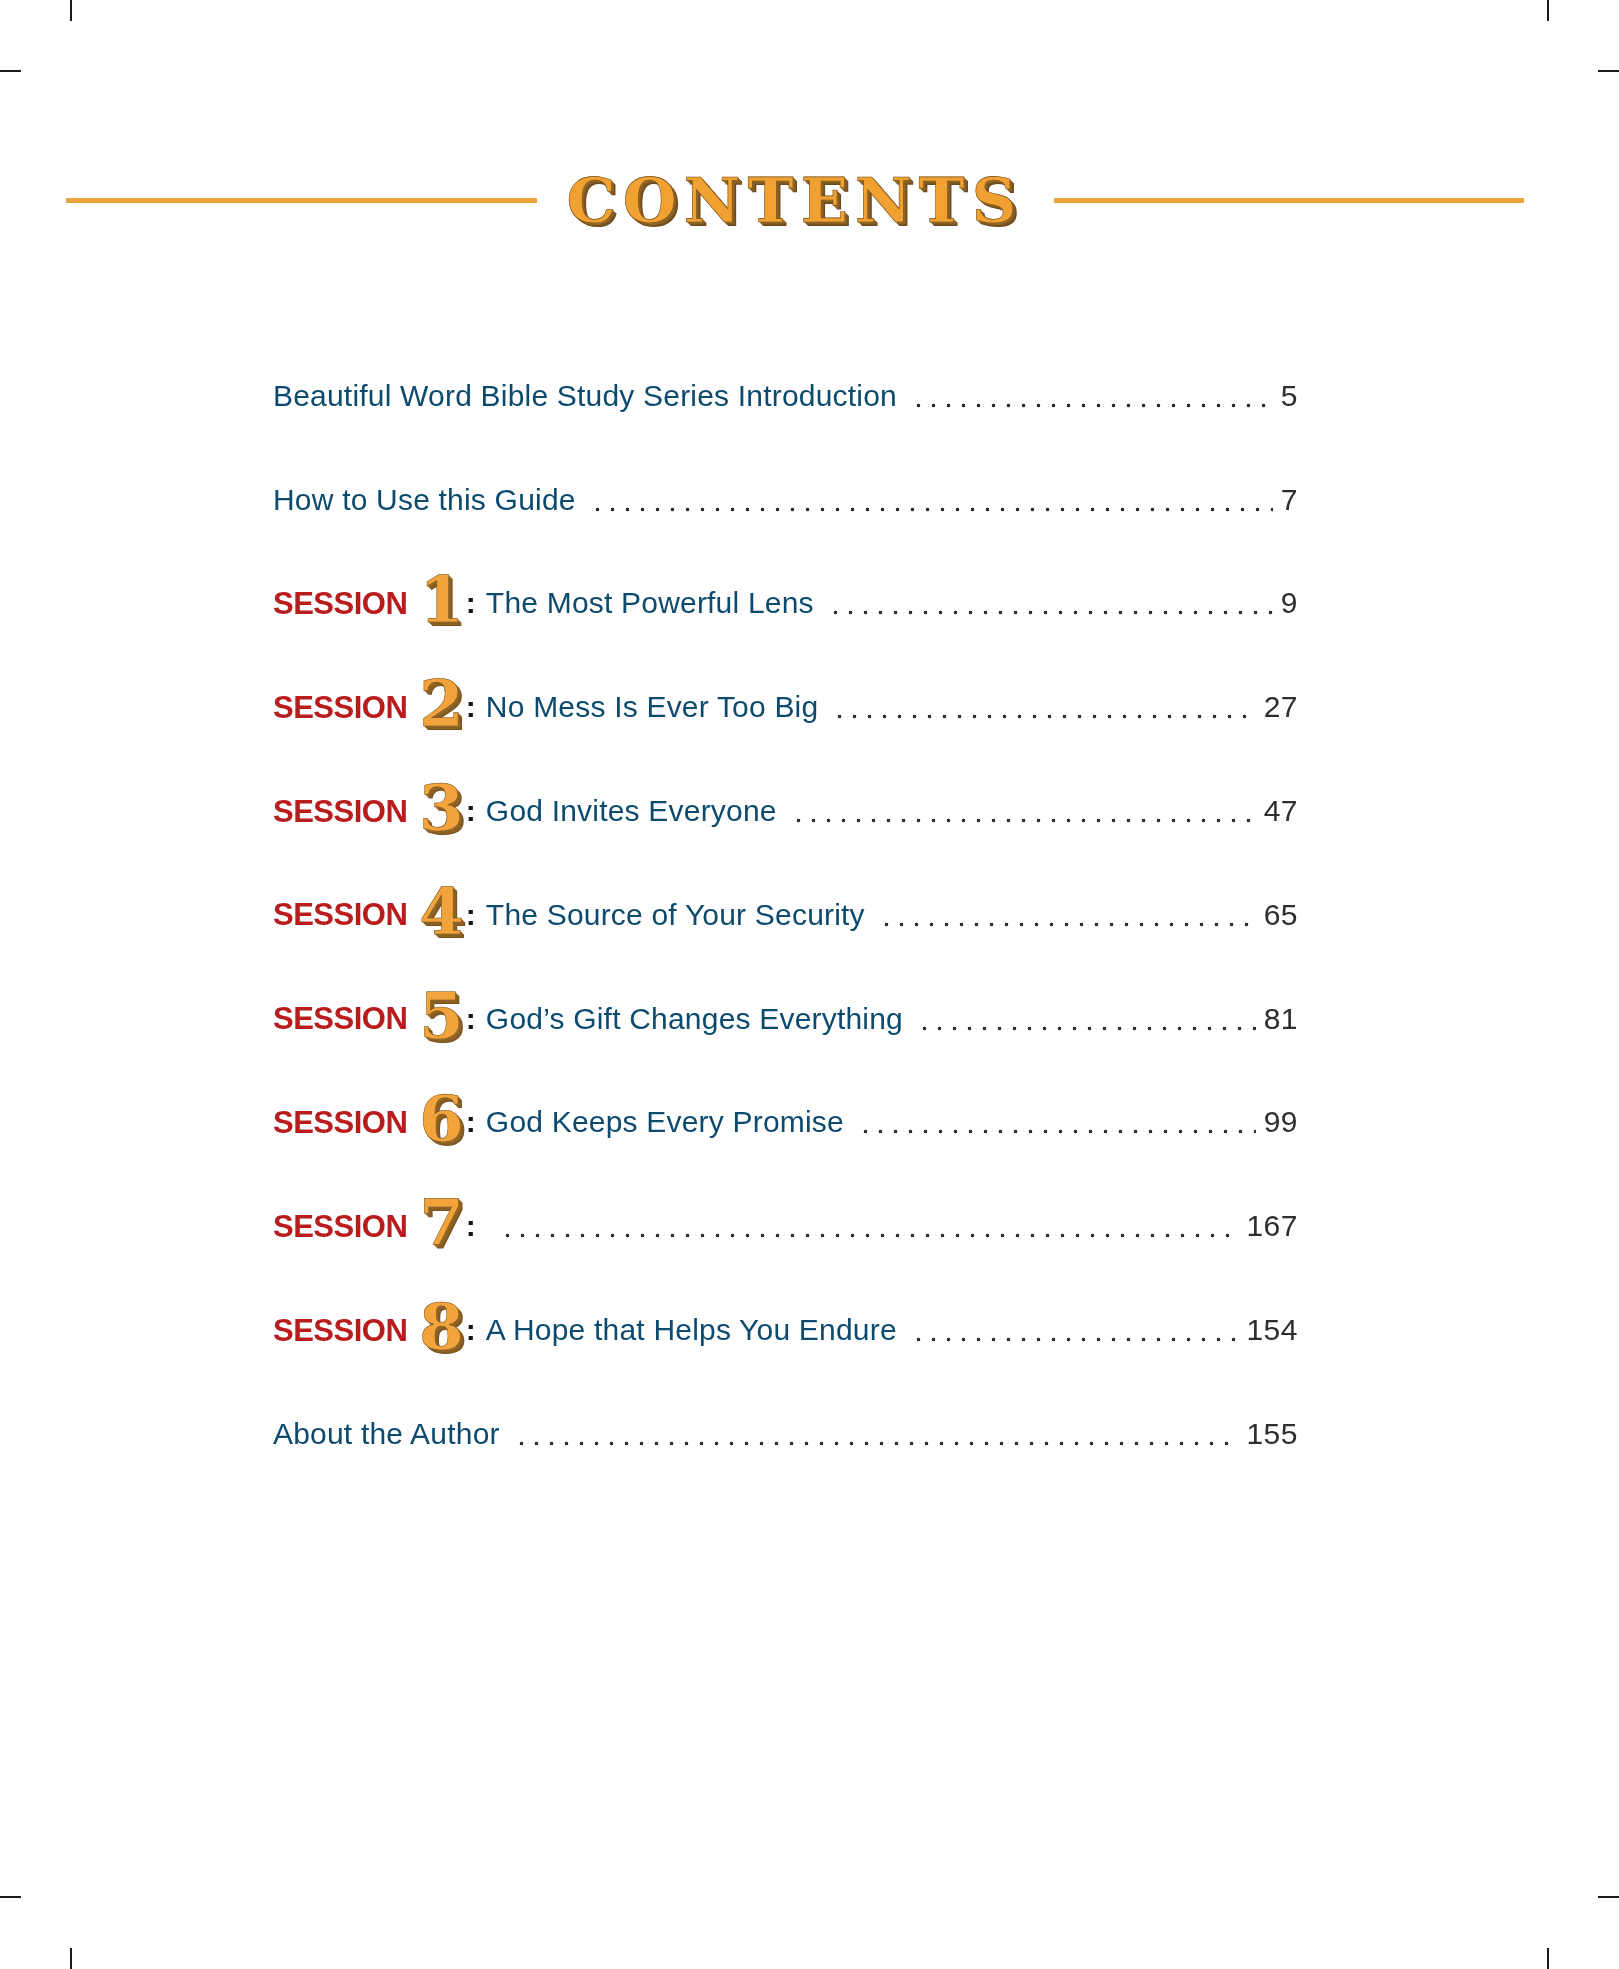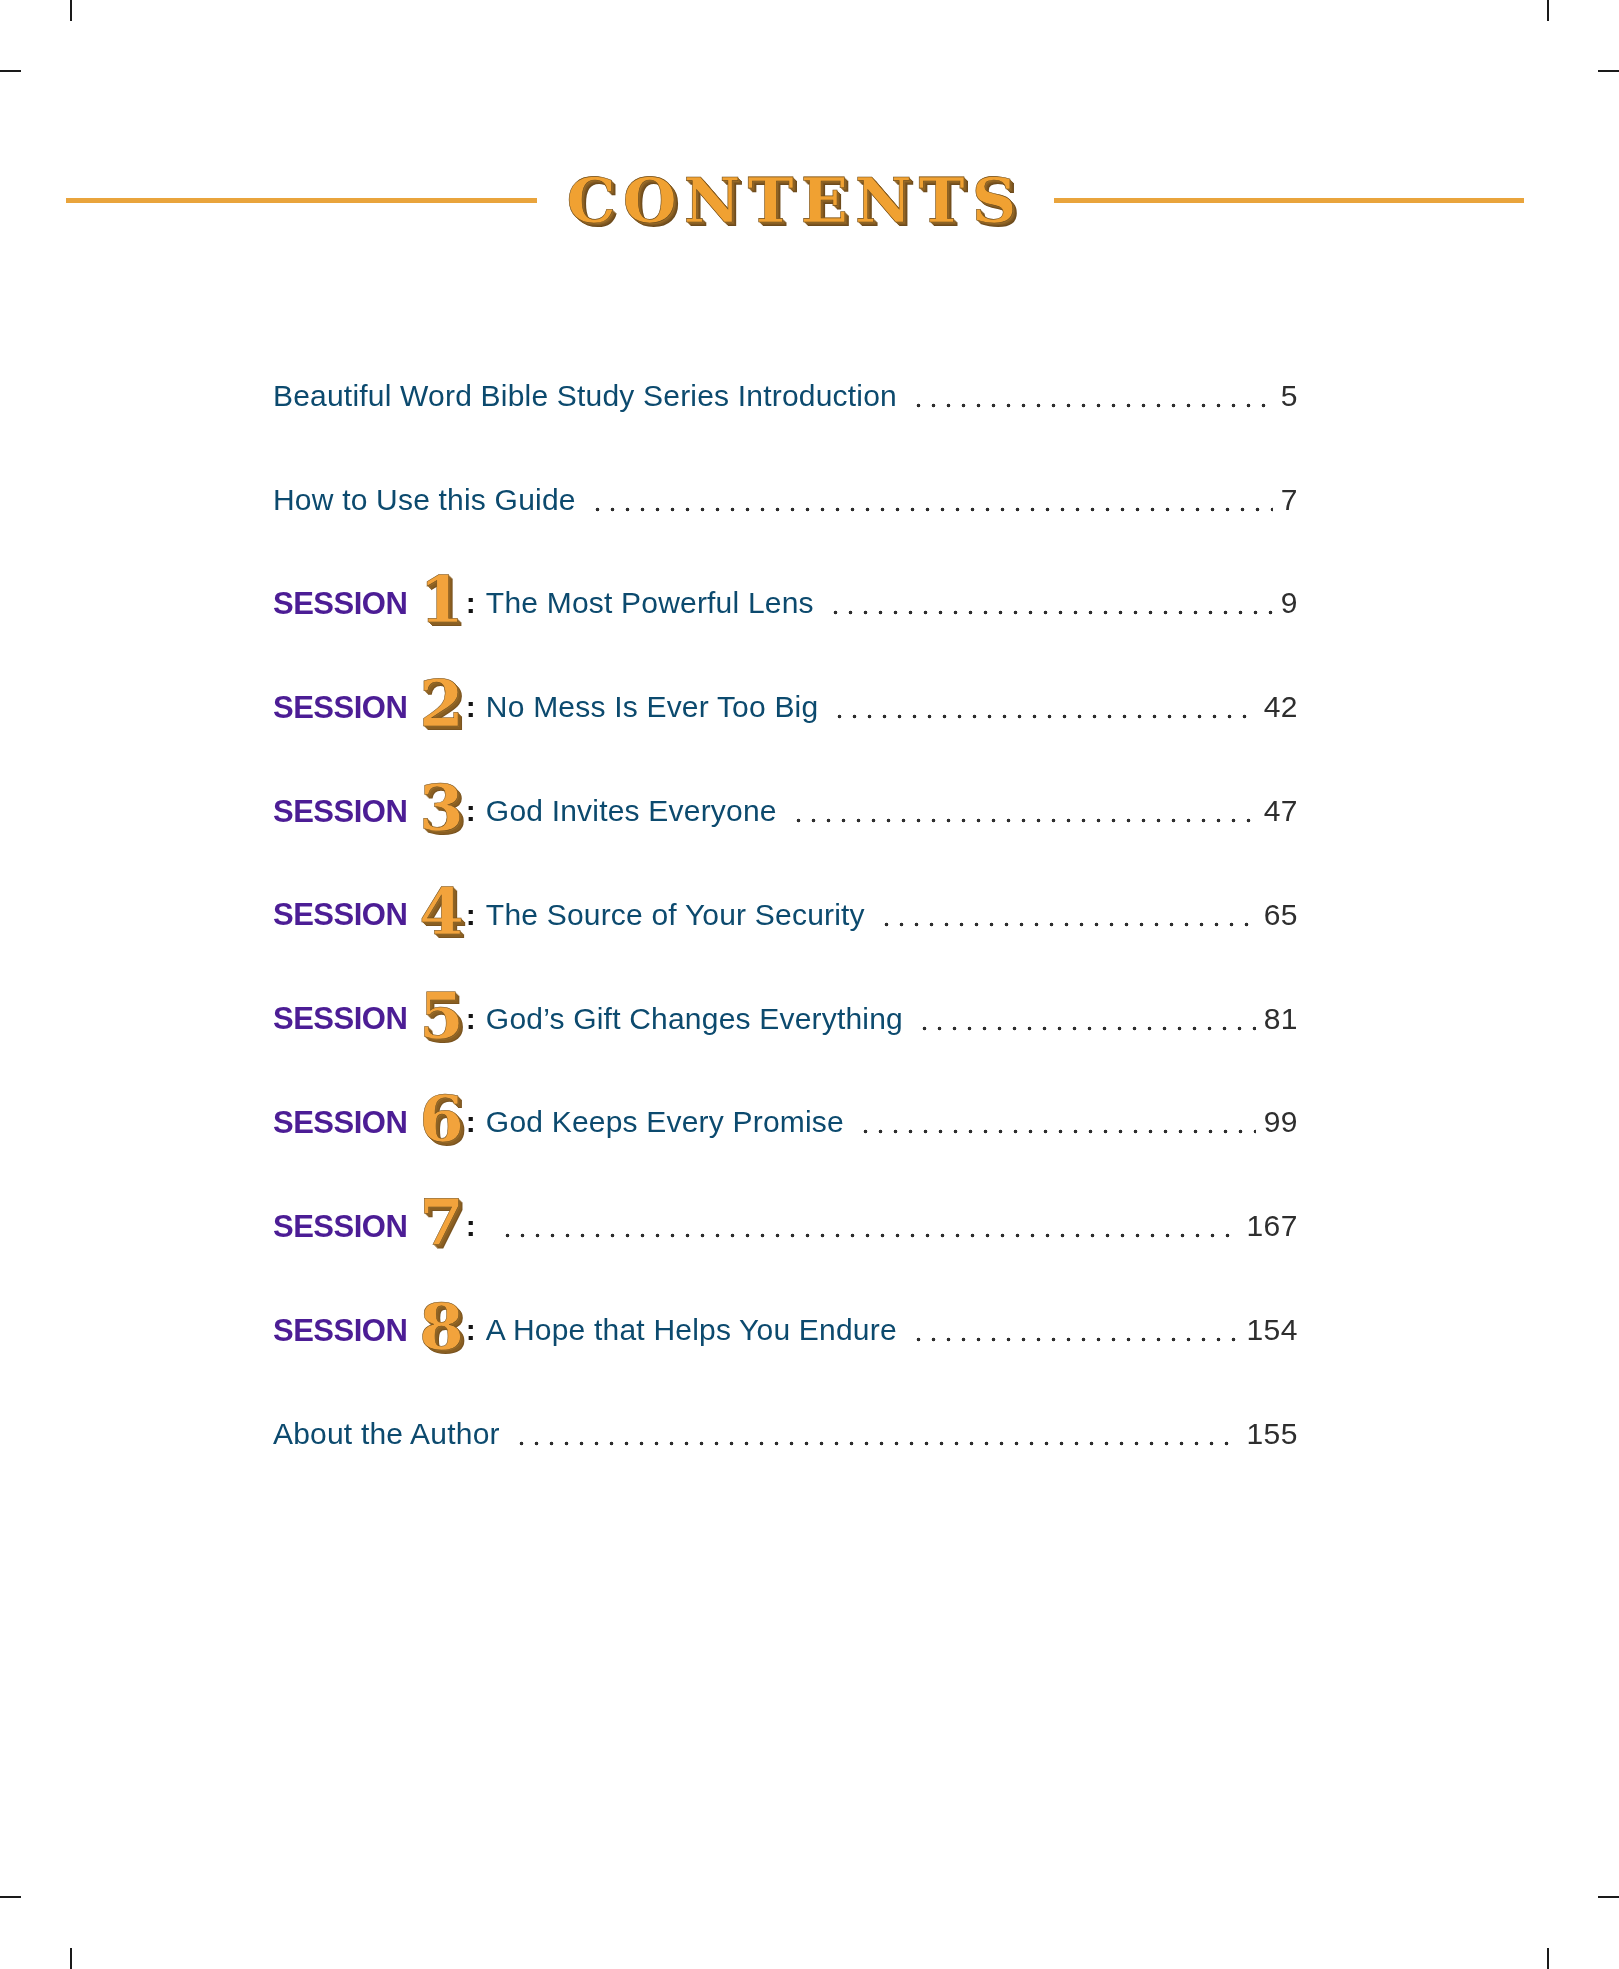--- a/index.html
+++ b/index.html
@@ -72,21 +72,21 @@
   .entry-label {
     font-size: 30px;
     line-height: 30px;
     color: #0c4a6e;
     letter-spacing: 0.2px;
   }
   .session-word {
     font-size: 31px;
     line-height: 31px;
     font-weight: 800;
-    color: #4c1d95;
+    color: #b91c1c;
     letter-spacing: -0.5px;
   }
   .session-number {
     font-family: "DejaVu Serif", serif;
     font-weight: 700;
     font-size: 64px;
     line-height: 64px;
     color: #F2A33C;
     margin: 0 2px 6px 12px;
     text-shadow:
@@ -155,21 +155,21 @@
       <span class="entry-label">The Most Powerful Lens</span>
       <span class="leader"></span>
       <span class="page-num">9</span>
     </div>
     <div class="toc-row">
       <span class="session-word">SESSION</span>
       <span class="session-number">2</span>
       <span class="session-sep">:</span>
       <span class="entry-label">No Mess Is Ever Too Big</span>
       <span class="leader"></span>
-      <span class="page-num">42</span>
+      <span class="page-num">27</span>
     </div>
     <div class="toc-row">
       <span class="session-word">SESSION</span>
       <span class="session-number">3</span>
       <span class="session-sep">:</span>
       <span class="entry-label">God Invites Everyone</span>
       <span class="leader"></span>
       <span class="page-num">47</span>
     </div>
     <div class="toc-row">

